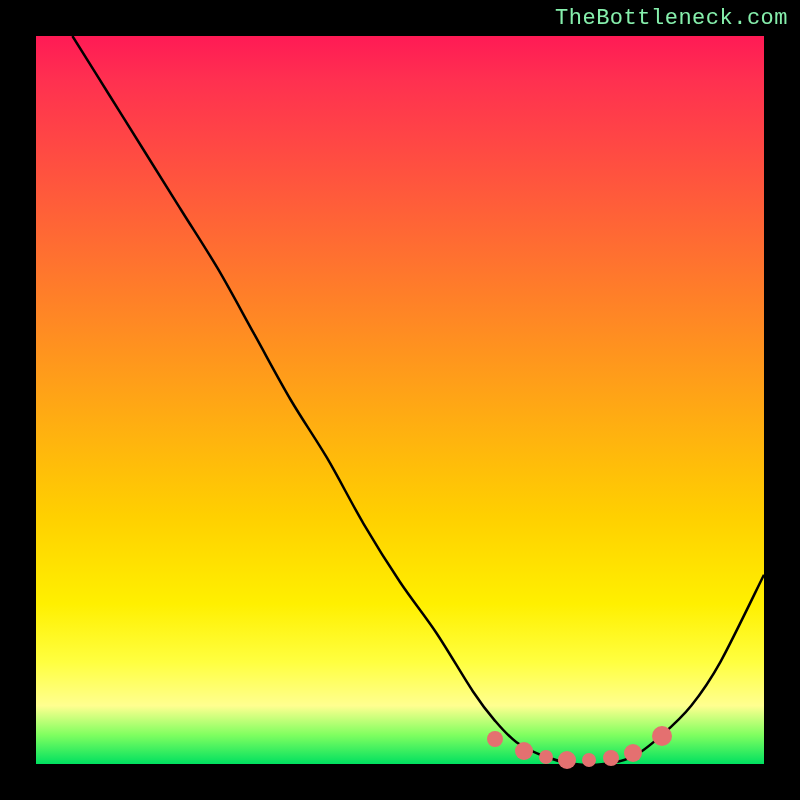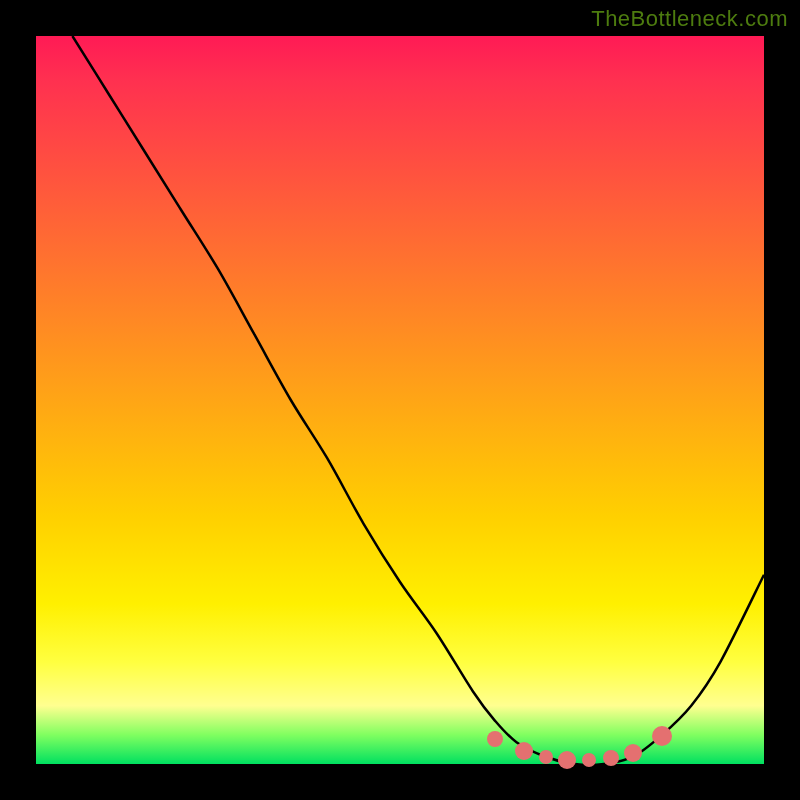--- a/index.html
+++ b/index.html
@@ -8,25 +8,26 @@
     height: 800px;
     background: #000;
     position: relative;
     font-family: Arial, sans-serif;
     overflow: hidden;
   }
   .watermark {
     position: absolute;
     top: 6px;
     right: 12px;
-    color: #4d7c0f;
+    color: #86efac;
     font-size: 22px;
     font-weight: 500;
     z-index: 10;
     letter-spacing: 0.5px;
+    font-family: Liberation Mono, monospace;
   }
   .plot-area {
     position: absolute;
     left: 36px;
     top: 36px;
     width: 728px;
     height: 728px;
     background: linear-gradient(to bottom,
       #ff1a55 0%,
       #ff3050 6%,

